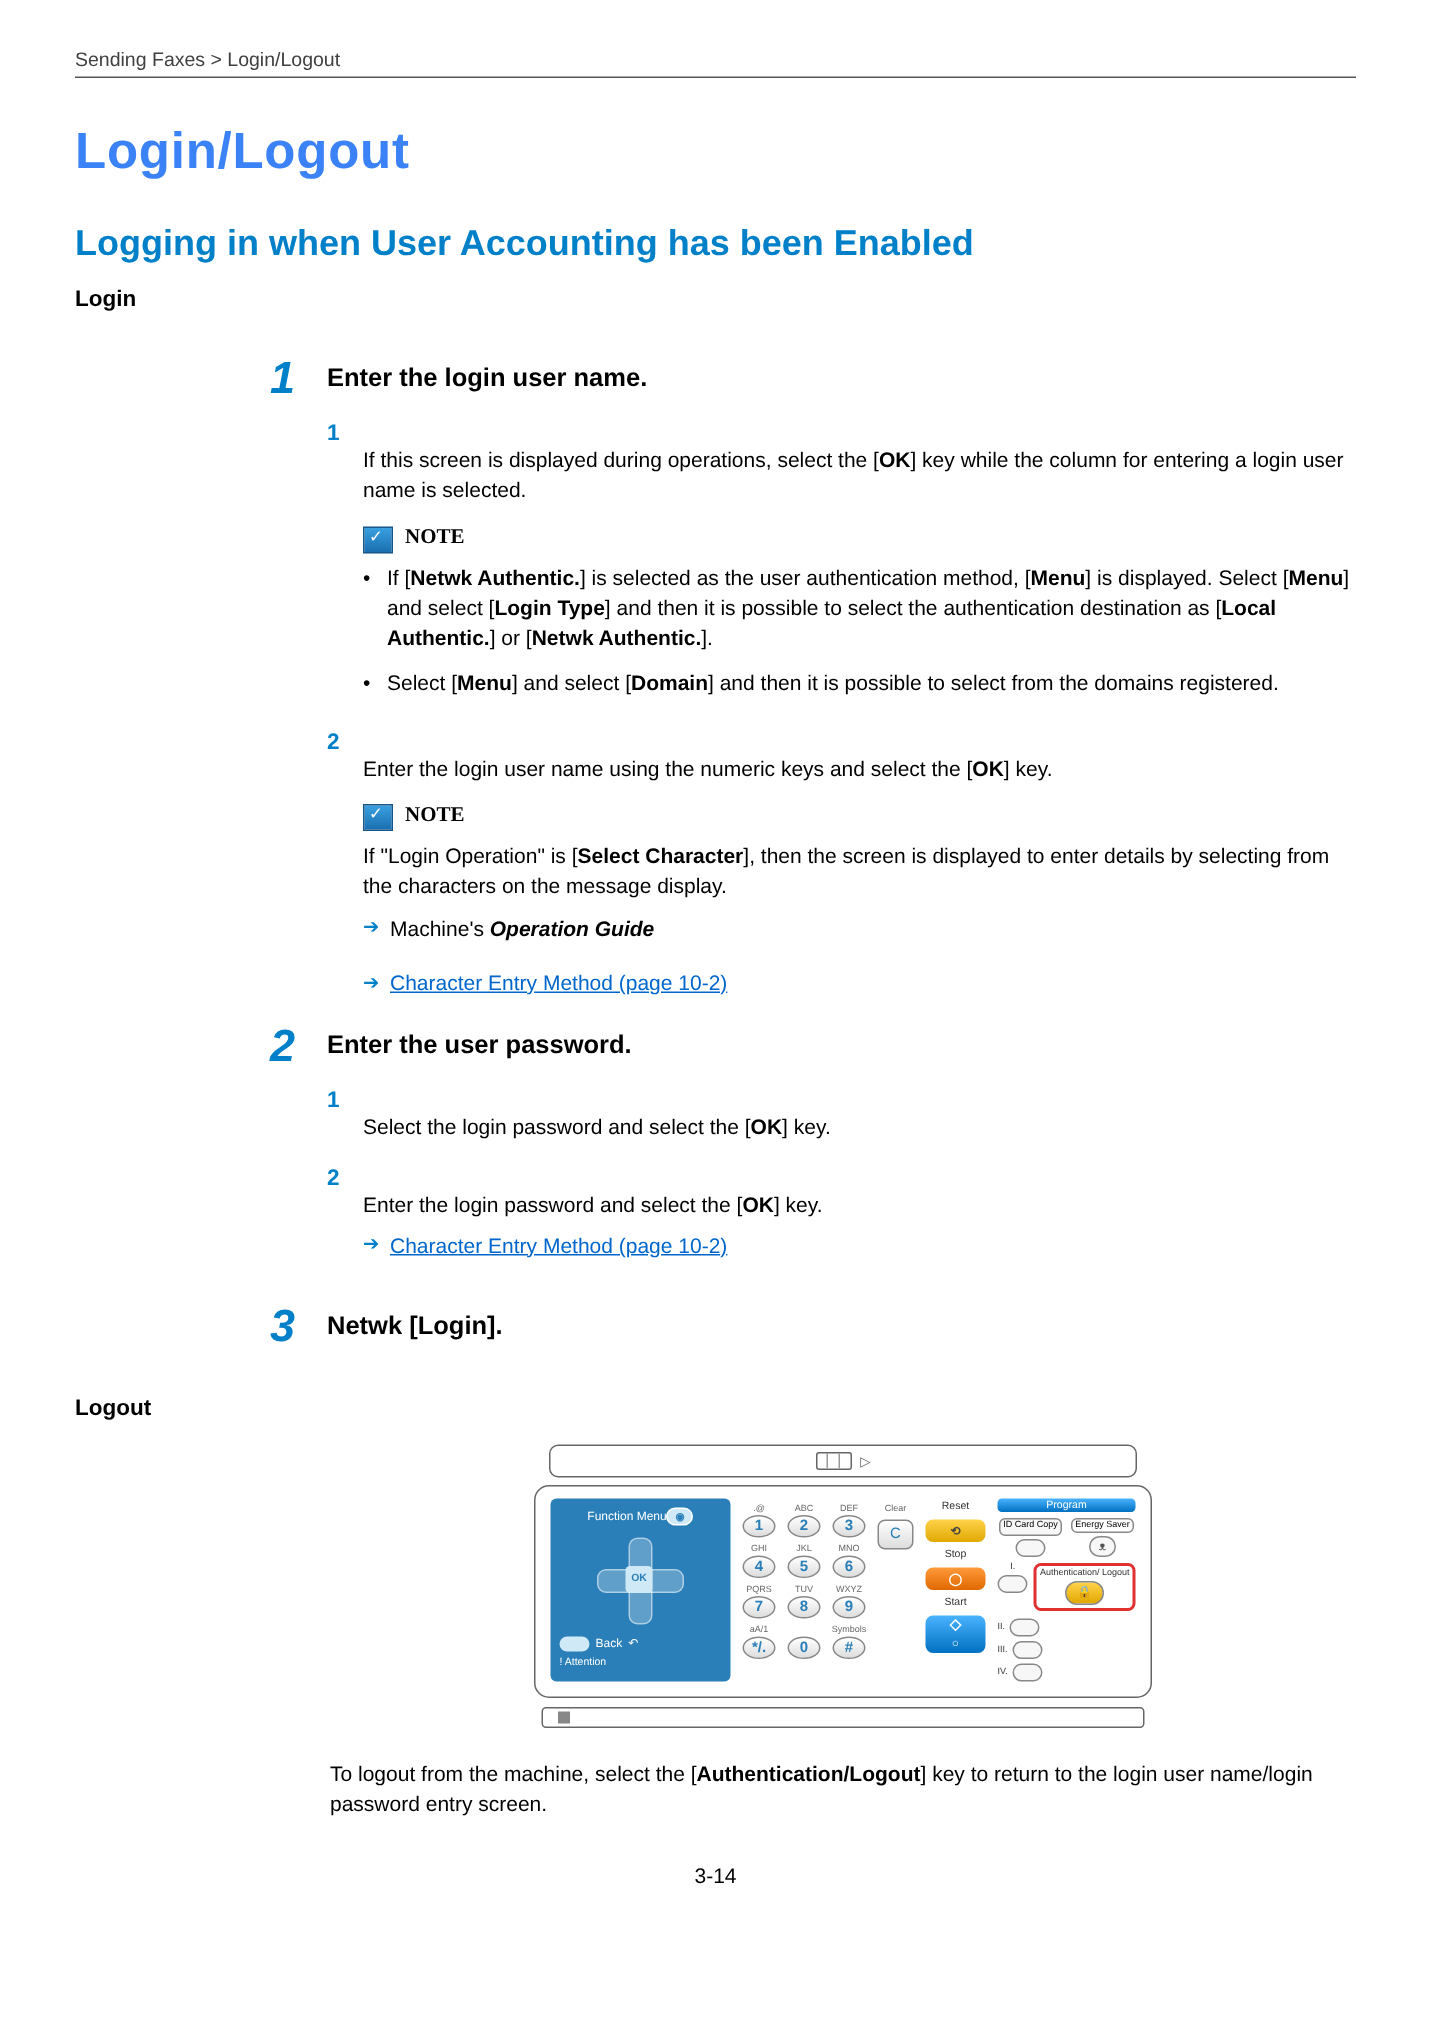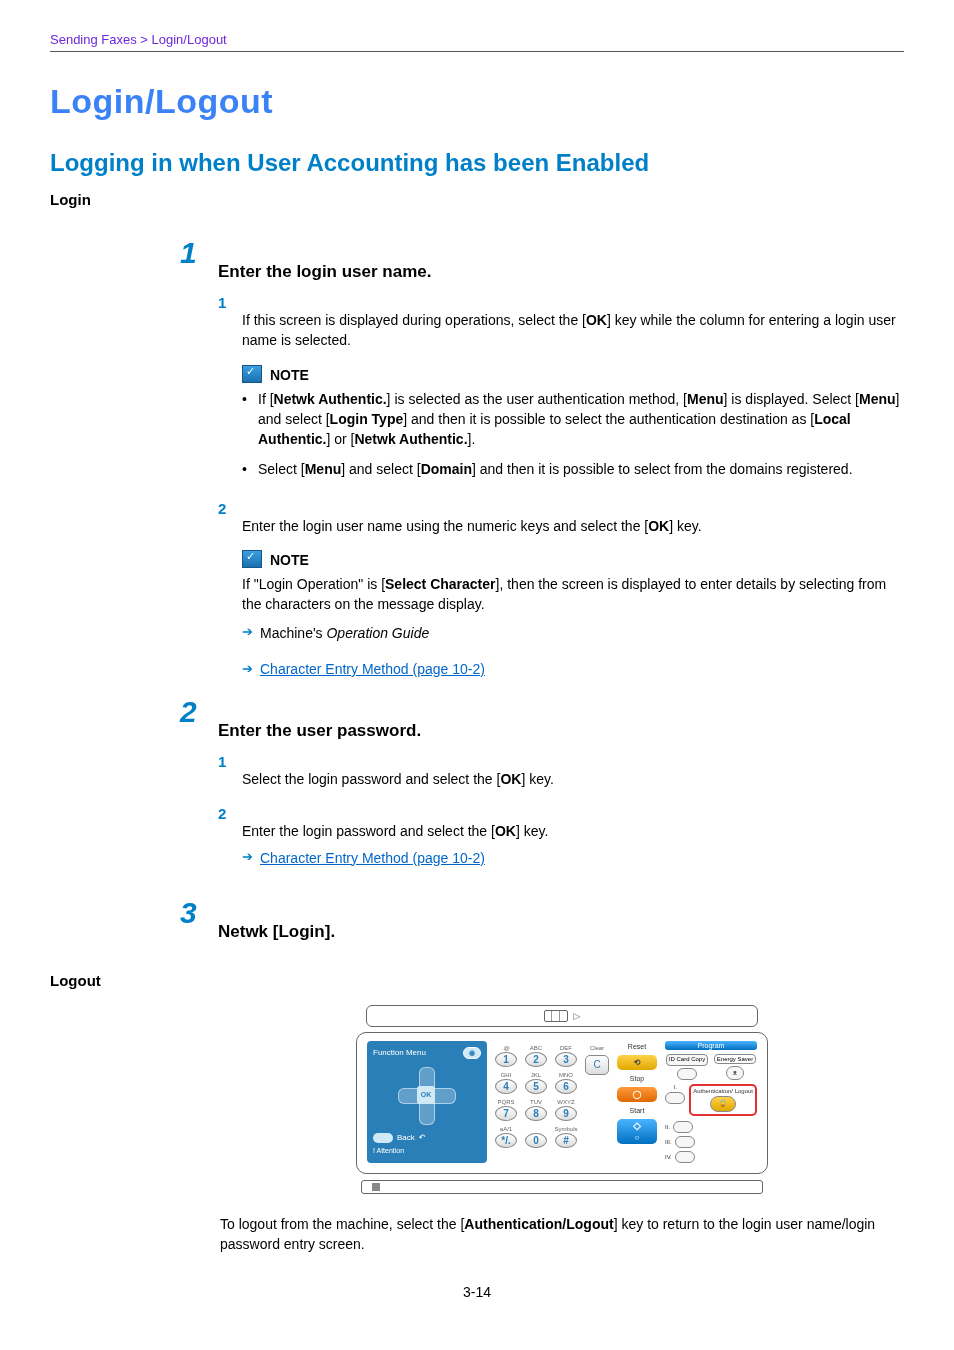--- a/index.html
+++ b/index.html
@@ -8,21 +8,21 @@
     background: #fff;
     font-family: Arial, Helvetica, sans-serif;
     color: #000;
     width: 954px;
   }
   .page {
     padding: 32px 50px 40px 50px;
   }
   .breadcrumb {
     font-size: 13px;
-    color: #6d28d9;
+    color: #404040;
     border-bottom: 1px solid #555;
     padding-bottom: 4px;
     margin-bottom: 30px;
   }
   h1 {
     color: #3b82f6;
     font-size: 34px;
     font-weight: bold;
     margin: 0 0 28px 0;
     letter-spacing: 0.5px;
@@ -57,21 +57,20 @@
     font-weight: bold;
     font-style: italic;
     width: 38px;
     flex-shrink: 0;
     line-height: 1;
   }
   .step-head {
     font-weight: bold;
     font-size: 17px;
     padding-top: 4px;
-    margin-top: 20px;
   }
   .sub-list {
     margin-left: 38px;
   }
   .sub-item {
     display: flex;
     margin-bottom: 14px;
     font-size: 14px;
     line-height: 1.45;
   }
@@ -83,23 +82,24 @@
     flex-shrink: 0;
   }
   .sub-text { flex: 1; margin-top: 18px; }
   .sub-text .b { font-weight: bold; }
   .note-box {
     margin-left: 62px;
     margin-bottom: 18px;
   }
   .note-head {
     display: flex;
-    align-items: flex-end;
+    align-items: flex-start;
     gap: 8px;
     margin-bottom: 6px;
+    font-family: Liberation Serif, serif;
   }
   .note-icon {
     width: 18px;
     height: 16px;
     background: linear-gradient(#3aa0e0, #1a6fb0);
     border: 1px solid #14568a;
     position: relative;
   }
   .note-icon::after {
     content: "✓";
@@ -135,21 +135,21 @@
   }
   .ref-row.inner {
     margin-left: 24px;
   }
   .arrow-icon {
     width: 18px;
     flex-shrink: 0;
     color: #0080c8;
     font-size: 13px;
   }
-  .ref-text .i { font-style: italic; }
+  .ref-text .i { font-style: italic; font-weight: bold; }
   .link {
     color: #0066cc;
     text-decoration: underline;
   }
   h3.logout {
     margin-top: 30px;
     margin-bottom: 16px;
   }
   .panel-wrap {
     margin-left: 170px;
@@ -186,21 +186,21 @@
     width: 108px;
     padding: 6px 6px 6px 6px;
     font-size: 8px;
     display: flex;
     flex-direction: column;
     gap: 4px;
   }
   .scr-top {
     display: flex;
     align-items: center;
-    justify-content: space-between;
+    justify-content: center;
   }
   .scr-dot {
     width: 16px; height: 10px;
     border: 1px solid #fff;
     border-radius: 8px;
     background: #cfe9f7;
     display:flex;align-items:center;justify-content:center;
     color:#2a7fb8;font-size:7px;font-weight:bold;
   }
   .dpad {

